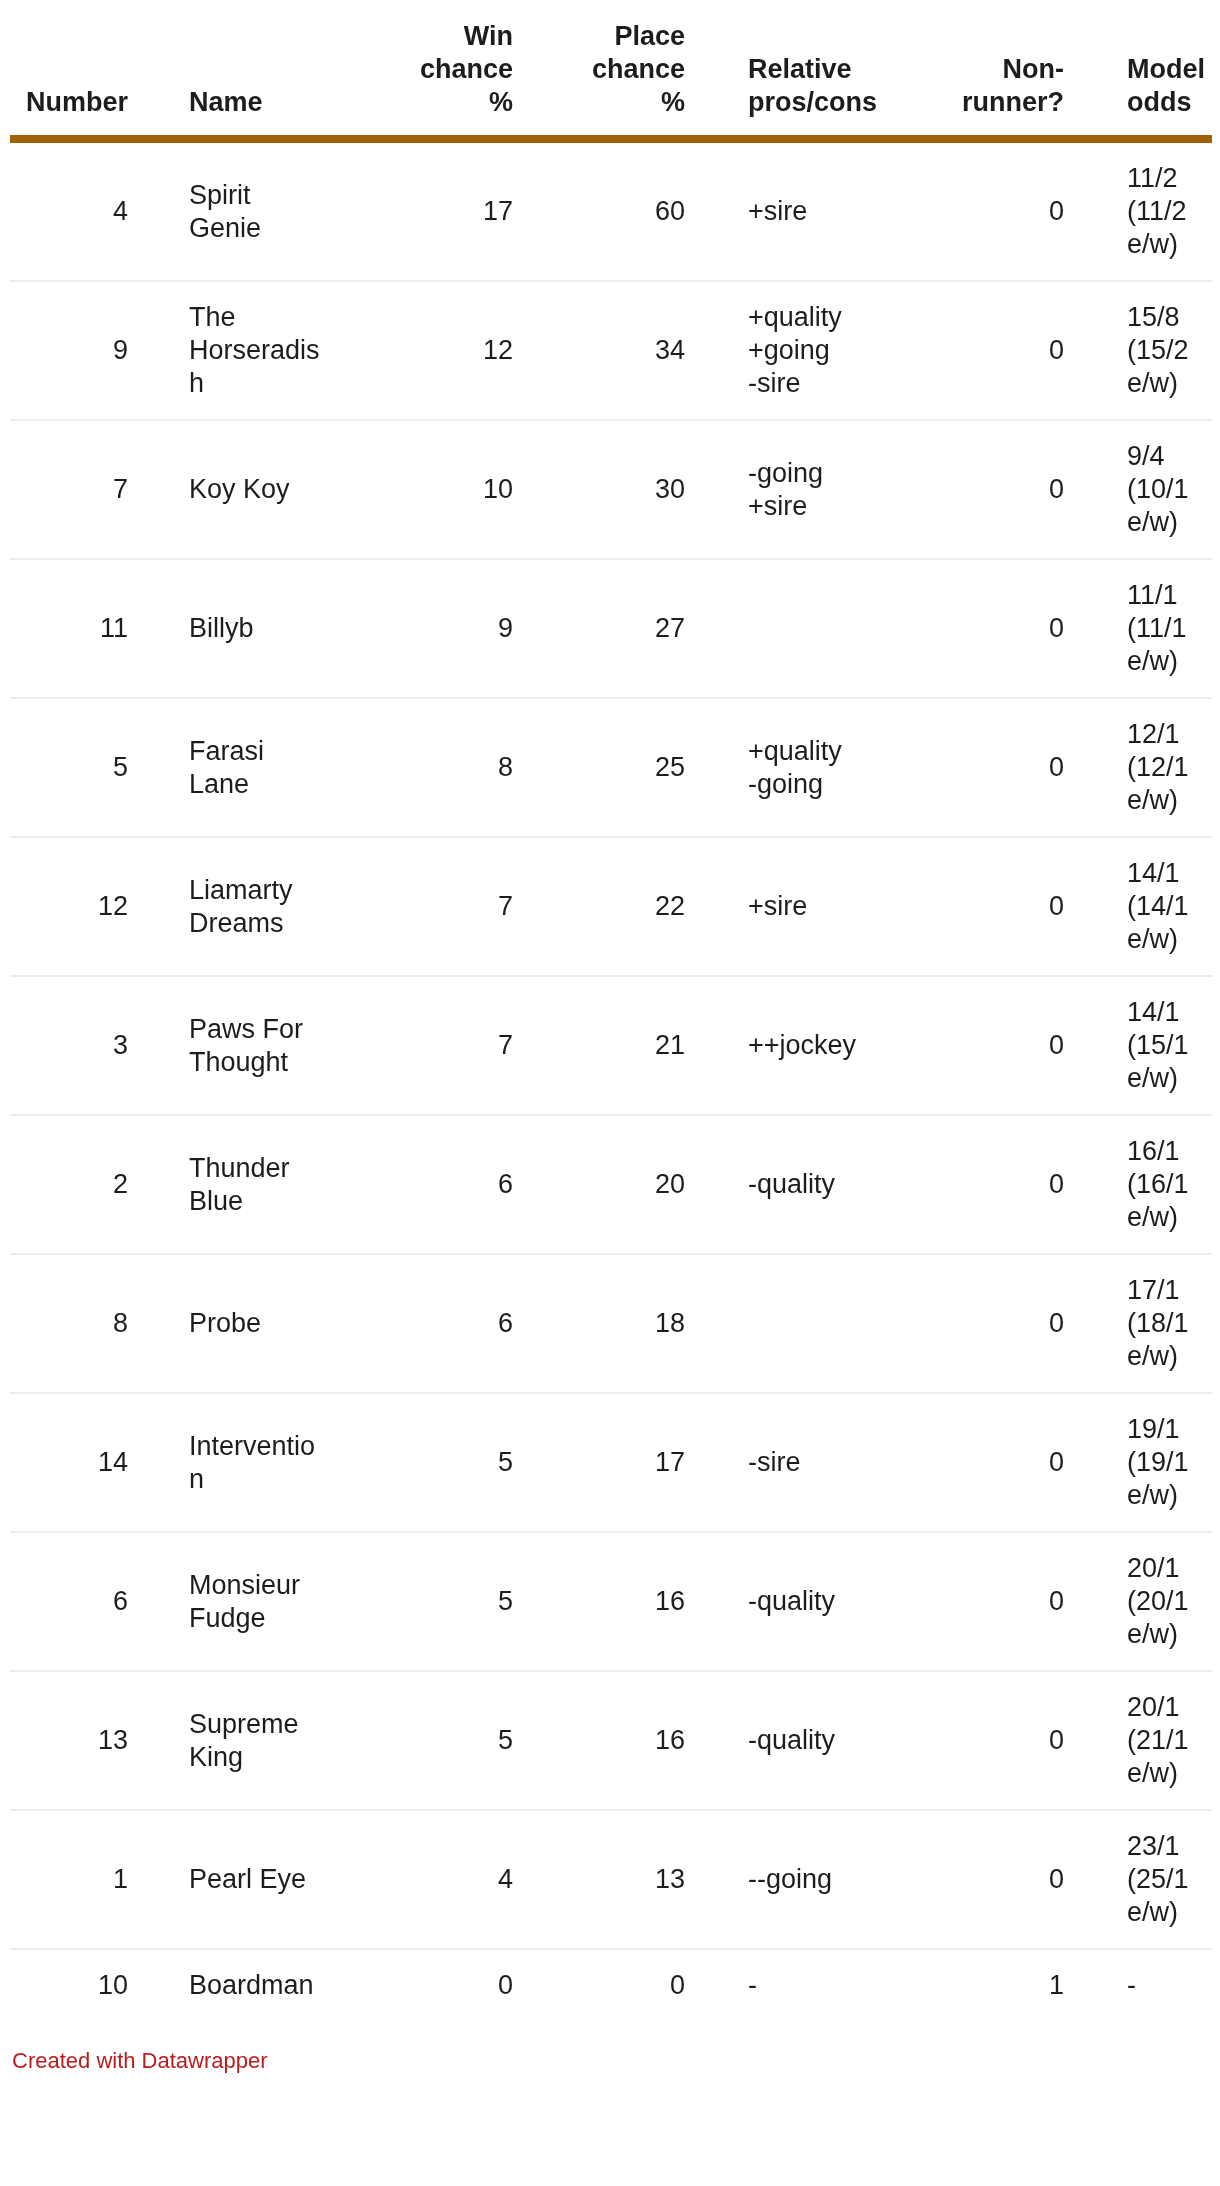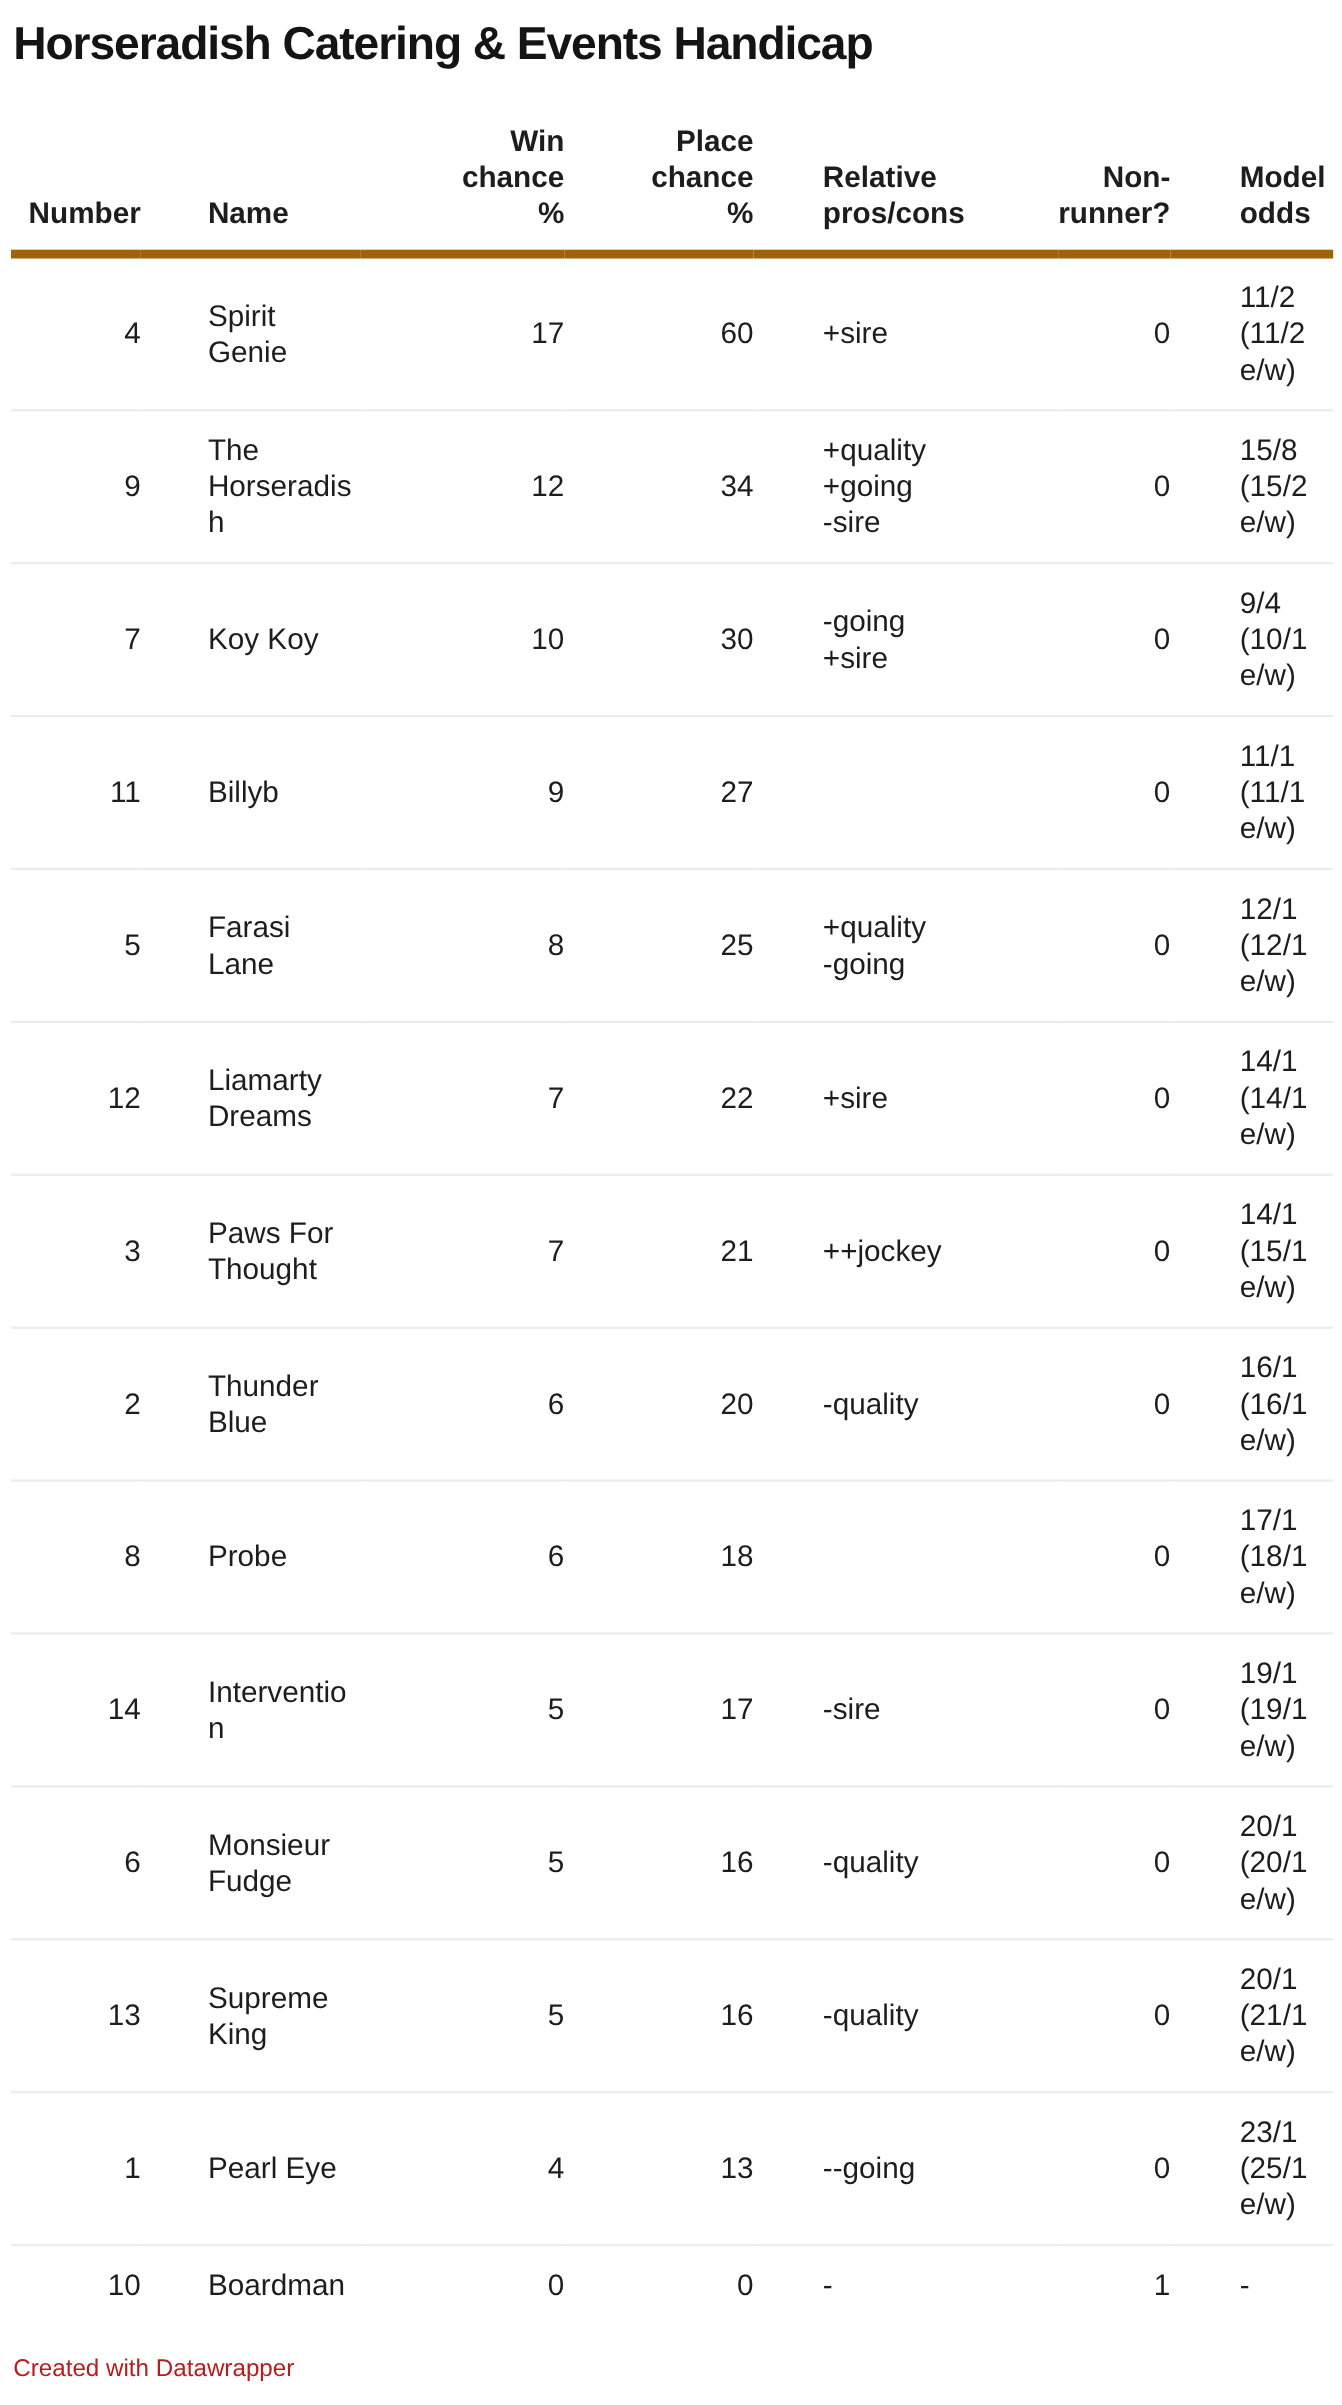--- a/index.html
+++ b/index.html
@@ -66,21 +66,20 @@
     line-height: 28px;
     color: #b91c1c;
     text-decoration: none;
   }
 </style>
 </head>
 <body>
 
 <div class="wrap">
 
-  <h1 class="title">Horseradish Catering &amp; Events Handicap</h1>
 
   <table class="runners">
     <colgroup>
       <col style="width:118px">
       <col style="width:200px">
       <col style="width:185px">
       <col style="width:172px">
       <col style="width:277px">
       <col style="width:102px">
       <col style="width:148px">

